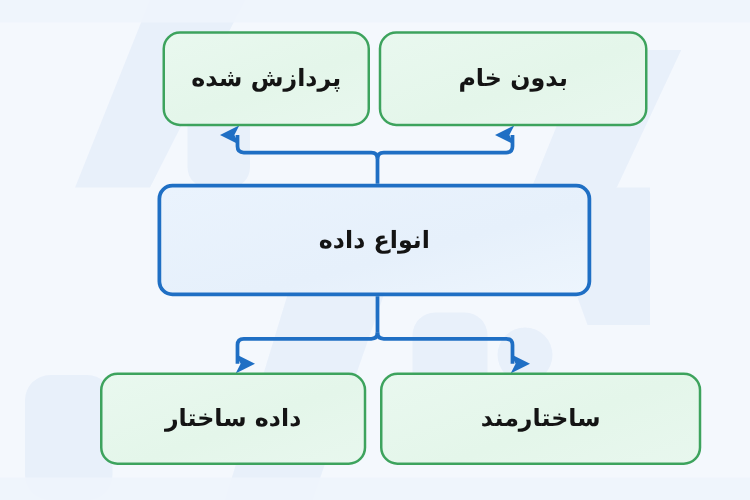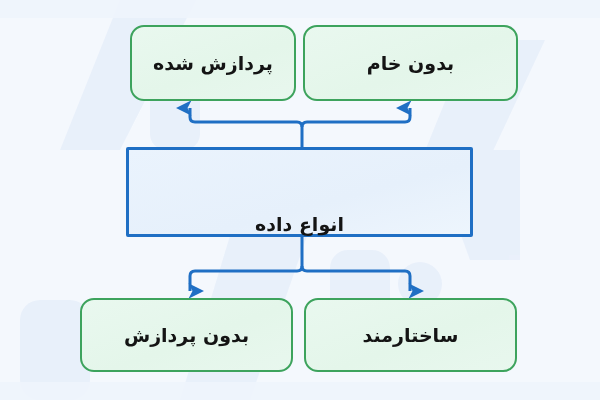--- a/index.html
+++ b/index.html
@@ -54,30 +54,29 @@
   }
 
   .node.green {
     border: 2px solid #3da35d;
     background: linear-gradient(160deg, #e9f8ef 0%, #e4f6ea 55%, #e8f7ee 100%);
   }
 
   .node.blue {
     border: 3px solid #1f6fc4;
     background: linear-gradient(165deg, #eaf3fd 0%, #e6f0fb 60%, #edf5fd 100%);
-    border-radius: 2px;
-    align-items: flex-end;
+    border-radius: 12px;
   }
 
   
   #node-processed  { left: 82px;  top: 25px;  width: 166px; height: 76px; margin-left: 48px; }
   #node-raw        { left: 303px; top: 25px;  width: 215px; height: 76px; }
   #node-datatypes  { left: 126px; top: 147px; width: 347px; height: 90px; }
   #node-unstruct   { left: 80px;  top: 298px; width: 213px; height: 74px; }
-  #node-structured { left: 304px; top: 298px; width: 213px; height: 74px; }
+  #node-structured { left: 304px; top: 298px; width: 257px; height: 74px; }
 
   
   #connector-layer {
     position: absolute;
     inset: 0;
     z-index: 1;
     pointer-events: none;
   }
 </style>
 </head>
@@ -131,20 +130,20 @@
 
   <div class="node green" id="node-raw">
     <span class="node-label">بدون خام</span>
   </div>
 
   <div class="node blue" id="node-datatypes">
     <span class="node-label">انواع داده</span>
   </div>
 
   <div class="node green" id="node-unstruct">
-    <span class="node-label">بدون پردازش</span>
+    <span class="node-label">داده ساختار</span>
   </div>
 
   <div class="node green" id="node-structured">
     <span class="node-label">ساختارمند</span>
   </div>
 
 </div>
 
 </body></html>

